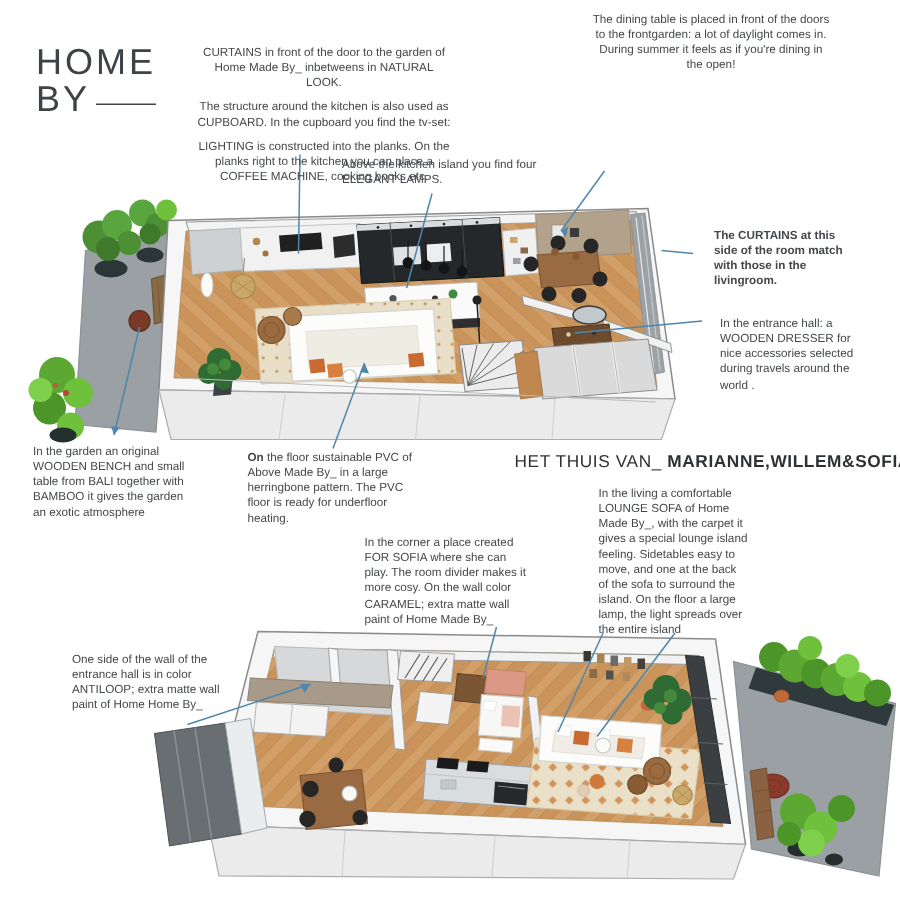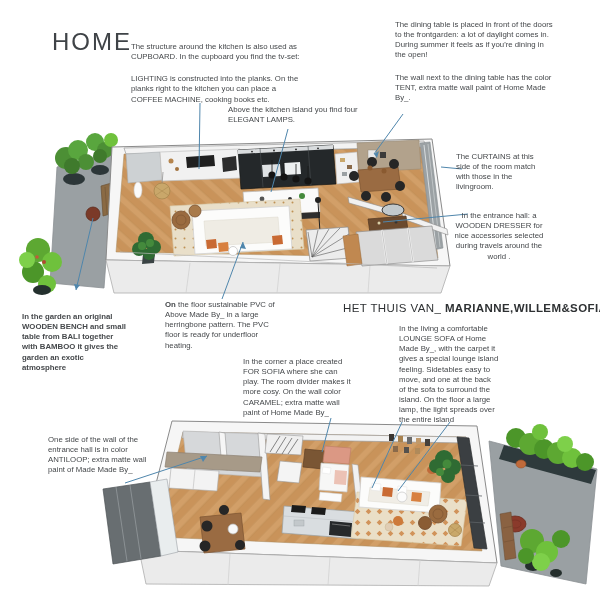--- a/index.html
+++ b/index.html
@@ -1,20 +1,20 @@
 <!DOCTYPE html>
 <html><head>
 <meta charset="utf-8">
 <style>
   html,body{margin:0;padding:0;}
   body{width:600px;height:600px;background:#ffffff;position:relative;overflow:hidden;
        font-family:"Liberation Sans",sans-serif;color:#45484b;}
   .abs{position:absolute;}
   .note{font-size:7.8px;line-height:1.3;color:#45484b;letter-spacing:0;}
-  .note p{margin:12px 0 6px 0;}
+  .note p{margin:0 0 6px 0;text-align:center;}
   #scene{position:absolute;left:0;top:0;}
   .logo{font-size:24px;line-height:1.04;letter-spacing:2px;font-weight:400;color:#3f4347;}
   .logo .u{display:inline-block;width:40px;border-bottom:1.6px solid #3f4347;margin-left:4px;
            transform:translateY(-4px);}
   .title{font-size:11.5px;letter-spacing:0.4px;color:#2e3133;white-space:nowrap;}
   .title .bold{font-weight:bold;}
   .b{font-weight:bold;text-align:right;}
   .txt{z-index:5;}
 </style>
 </head>
@@ -375,48 +375,49 @@
     <line x1="402" y1="422" x2="372" y2="488"></line>
     <line x1="450" y1="422" x2="398" y2="491"></line>
     <line x1="125" y1="483" x2="207" y2="456"></line>
     <polygon points="374,154 379,151 377,158" fill="#4f86ac" stroke="none"></polygon>
     <polygon points="76,290 74,284 80,285" fill="#4f86ac" stroke="none"></polygon>
     <polygon points="243,242 240,248 246,249" fill="#4f86ac" stroke="none"></polygon>
     <polygon points="207,456 200,456 203,462" fill="#4f86ac" stroke="none"></polygon>
   </g>
 </svg>
 
-<div class="abs logo txt" style="left:52px;top:30px;">
+<div class="abs logo txt" style="left:24px;top:30px;">
   <div>HOME</div>
+  <div><span>BY</span><span class="u"></span></div>
 </div>
 
 <div class="abs note txt" style="left:131px;top:30px;width:170px;">
+  <p>CURTAINS in front of the door to the garden of Home Made By_ inbetweens in NATURAL LOOK.</p>
   <p>The structure around the kitchen is also used as CUPBOARD. In the cupboard you find the tv-set:</p>
   <p>LIGHTING is constructed into the planks. On the planks right to the kitchen you can place a COFFEE MACHINE, cooking books etc.</p>
 </div>
 
 <div class="abs note txt" style="left:395px;top:8px;width:158px;">
   <p>The dining table is placed in front of the doors to the frontgarden: a lot of daylight comes in. During summer it feels as if you're dining in the open!</p>
-  <p>The wall next to the dining table has the color TENT, extra matte wall paint of Home Made By_.</p>
 </div>
 
 <div class="abs note txt" style="left:228px;top:105px;width:134px;">Above the kitchen island you find four ELEGANT LAMPS.</div>
 
-<div class="abs note txt" style="left:456px;top:152px;width:88px;">The CURTAINS at this side of the room match with those in the livingroom.</div>
-
-<div class="abs note txt" style="left:454px;top:211px;width:90px;text-align:center;">In the entrance hall: a WOODEN DRESSER for nice accessories selected during travels around the world .</div>
-
-<div class="abs note txt" style="left:22px;top:312px;width:108px;font-weight:bold;">In the garden an original WOODEN BENCH and small table from BALI together with BAMBOO it gives the garden an exotic atmosphere</div>
+<div class="abs note txt" style="left:476px;top:152px;width:88px;font-weight:bold;">The CURTAINS at this side of the room match with those in the livingroom.</div>
+
+<div class="abs note txt" style="left:480px;top:211px;width:90px;">In the entrance hall: a WOODEN DRESSER for nice accessories selected during travels around the world .</div>
+
+<div class="abs note txt" style="left:22px;top:296px;width:108px;">In the garden an original WOODEN BENCH and small table from BALI together with BAMBOO it gives the garden an exotic atmosphere</div>
 
 <div class="abs note txt" style="left:165px;top:300px;width:114px;">
   <span class="b">On</span><span> the floor sustainable PVC of Above Made By_ in a large herringbone pattern. The PVC floor is ready for underfloor heating.</span>
 </div>
 
 <div class="abs title txt" style="left:343px;top:302px;">
   <span>HET THUIS VAN_</span>
   <span class="bold">MARIANNE,WILLEM&amp;SOFIA</span>
 </div>
 
 <div class="abs note txt" style="left:399px;top:324px;width:100px;">In the living a comfortable LOUNGE SOFA of Home Made By_, with the carpet it gives a special lounge island feeling.  Sidetables easy to move, and one at the back of the sofa to surround the island. On the floor a large lamp, the light spreads over the entire island</div>
 
 <div class="abs note txt" style="left:243px;top:357px;width:110px;">In the corner a place created FOR SOFIA where she can play. The room divider makes it more cosy. On the wall color CARAMEL; extra matte wall paint of Home Made By_</div>
 
-<div class="abs note txt" style="left:48px;top:435px;width:100px;">One side of the wall of the entrance hall is in color ANTILOOP; extra matte wall paint of Made Made By_</div>
+<div class="abs note txt" style="left:48px;top:435px;width:100px;">One side of the wall of the entrance hall is in color ANTILOOP; extra matte wall paint of Home Home By_</div>
 
 </body></html>

